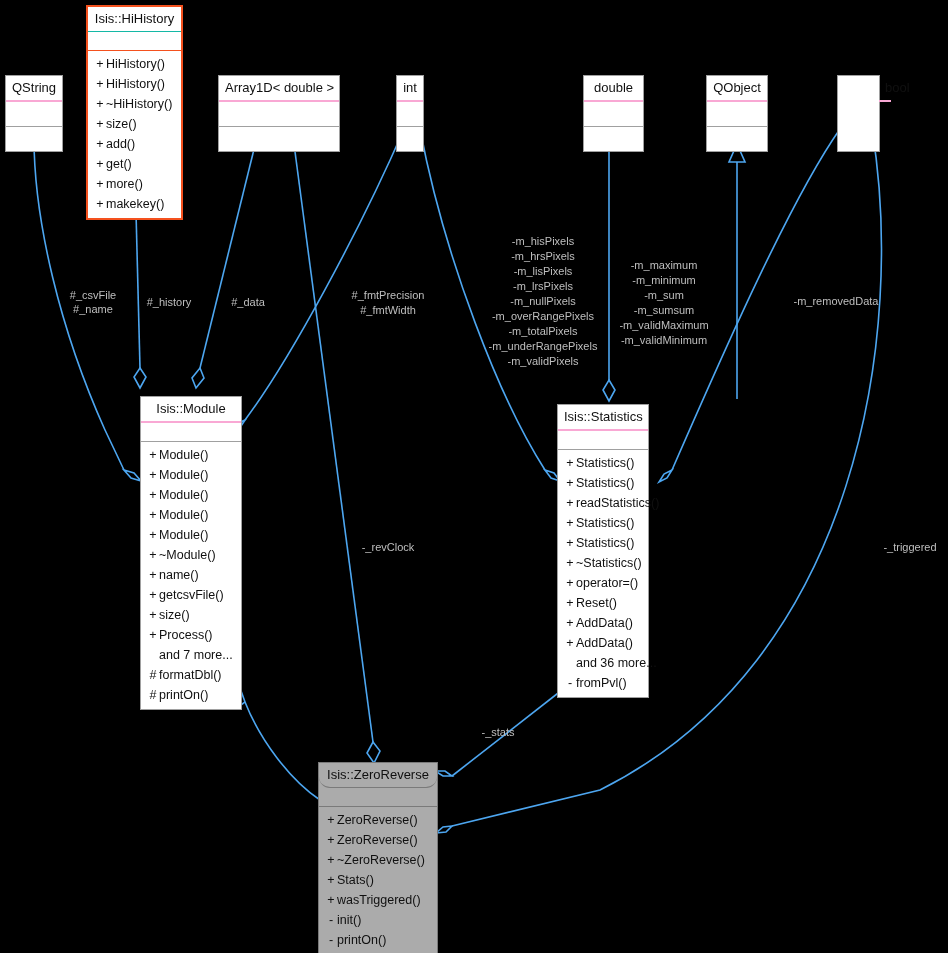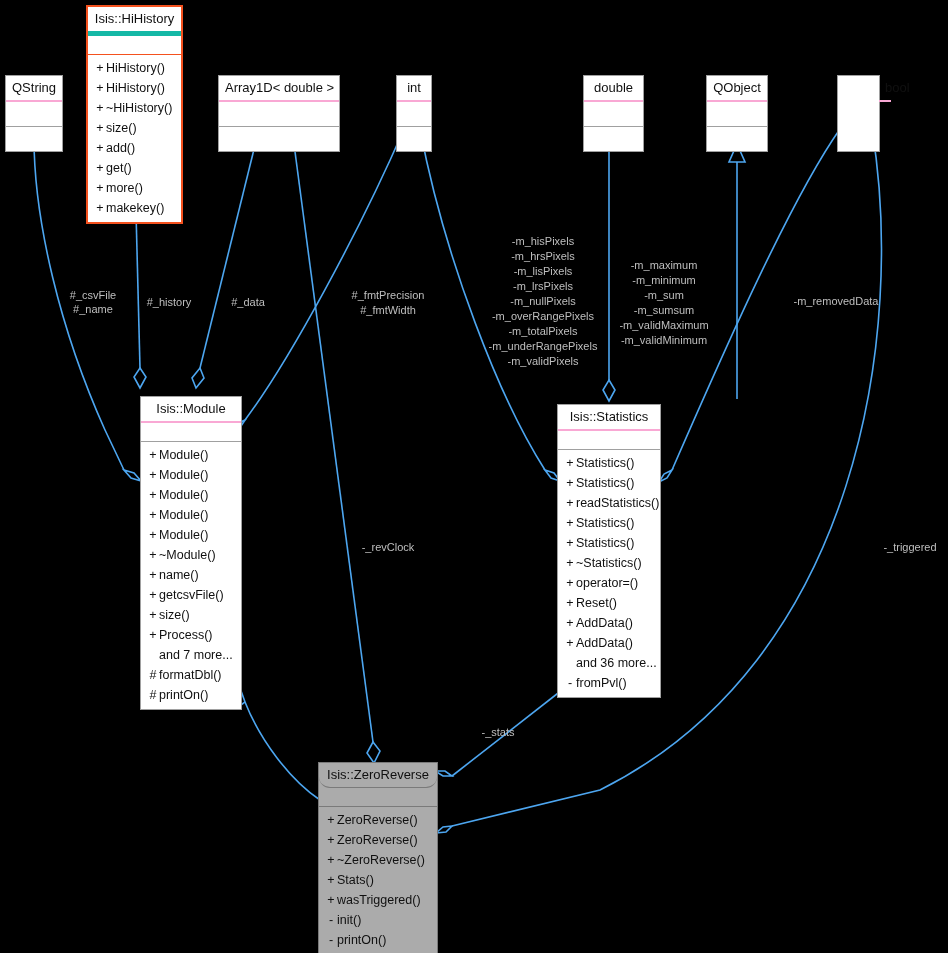--- a/index.html
+++ b/index.html
@@ -60,21 +60,21 @@
     border: 1px solid #7a7a7a;
   }
   .cls-title {
     text-align: center;
     font-size: 13px;
     line-height: 15px;
     padding: 4px 6px 5px 6px;
     white-space: nowrap;
     border-bottom: 2px solid #f9a8d4;
   }
-  .cls-box.accent .cls-title { border-bottom: 5px solid #14b8a6; }
+  .cls-box.accent .cls-title { border-bottom: 1px solid #14b8a6; }
   .cls-box.shaded .cls-title { border-bottom: 1px solid #7a7a7a; border-radius: 11px; }
   .cls-attrs {
     min-height: 18px;
     border-bottom: 1px solid #a0a0a0;
   }
   .cls-box.accent .cls-attrs { border-bottom: 1px solid #F4511E; }
   .cls-box.shaded .cls-attrs { border-bottom: 1px solid #7a7a7a; }
   .cls-ops {
     padding: 3px 12px 4px 0;
   }
@@ -227,21 +227,21 @@
       <div class="op"><span class="vis">+</span><span>makekey()</span></div>
     </div>
   </div>
 
   <div class="cls-box compact" style="left:218px; top:75px; width:122px;">
     <div class="cls-title">Array1D&lt; double &gt;</div>
     <div class="cls-attrs"></div>
     <div class="cls-ops"></div>
   </div>
 
-  <div class="cls-box compact" style="left:396px; top:75px; width:36px;">
+  <div class="cls-box compact" style="left:396px; top:75px; width:28px;">
     <div class="cls-title">int</div>
     <div class="cls-attrs"></div>
     <div class="cls-ops"></div>
   </div>
 
   <div class="cls-box compact" style="left:583px; top:75px; width:61px;">
     <div class="cls-title">double</div>
     <div class="cls-attrs"></div>
     <div class="cls-ops"></div>
   </div>
@@ -271,21 +271,21 @@
       <div class="op"><span class="vis">+</span><span>name()</span></div>
       <div class="op"><span class="vis">+</span><span>getcsvFile()</span></div>
       <div class="op"><span class="vis">+</span><span>size()</span></div>
       <div class="op"><span class="vis">+</span><span>Process()</span></div>
       <div class="op more"><span class="vis"></span><span>and 7 more...</span></div>
       <div class="op"><span class="vis">#</span><span>formatDbl()</span></div>
       <div class="op"><span class="vis">#</span><span>printOn()</span></div>
     </div>
   </div>
 
-  <div class="cls-box" style="left:557px; top:404px; width:104px;">
+  <div class="cls-box" style="left:557px; top:404px; width:92px;">
     <div class="cls-title">Isis::Statistics</div>
     <div class="cls-attrs"></div>
     <div class="cls-ops">
       <div class="op"><span class="vis">+</span><span>Statistics()</span></div>
       <div class="op"><span class="vis">+</span><span>Statistics()</span></div>
       <div class="op"><span class="vis">+</span><span>readStatistics()</span></div>
       <div class="op"><span class="vis">+</span><span>Statistics()</span></div>
       <div class="op"><span class="vis">+</span><span>Statistics()</span></div>
       <div class="op"><span class="vis">+</span><span>~Statistics()</span></div>
       <div class="op"><span class="vis">+</span><span>operator=()</span></div>

